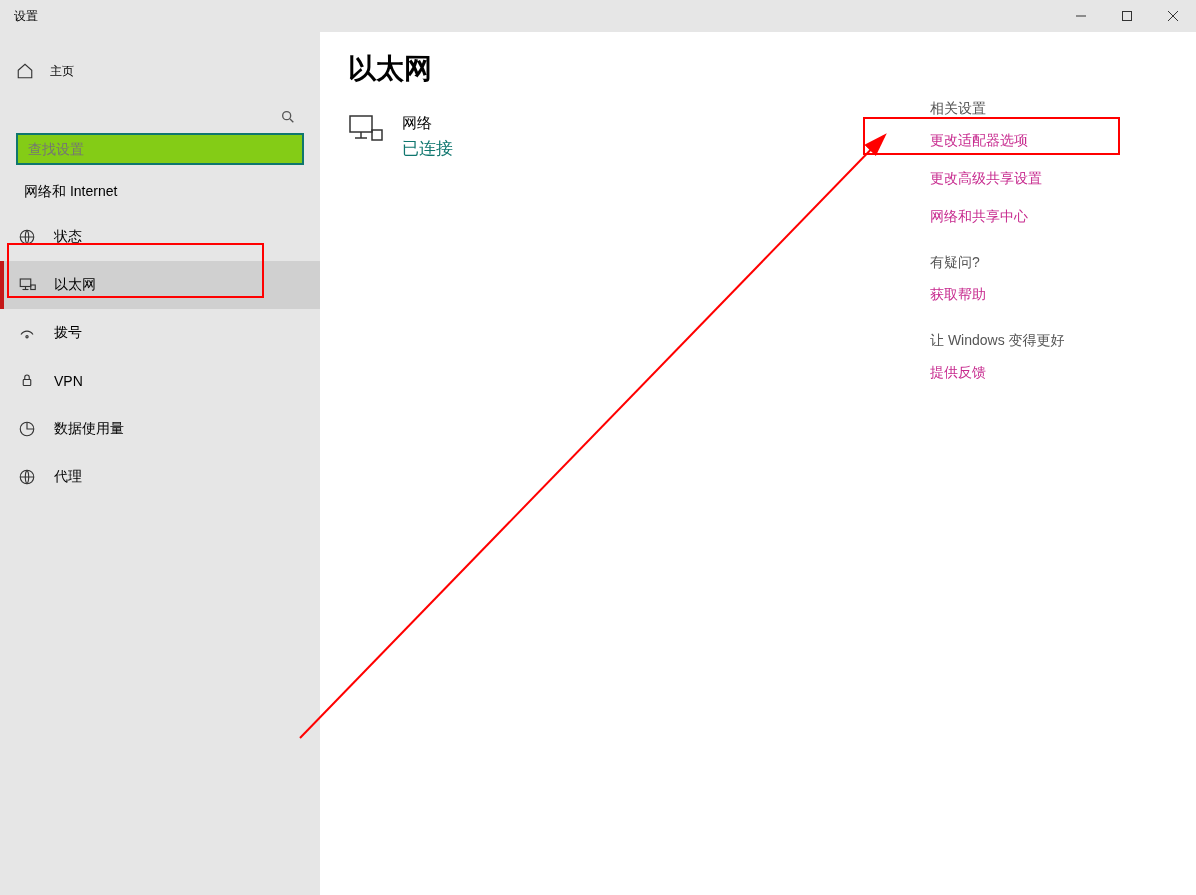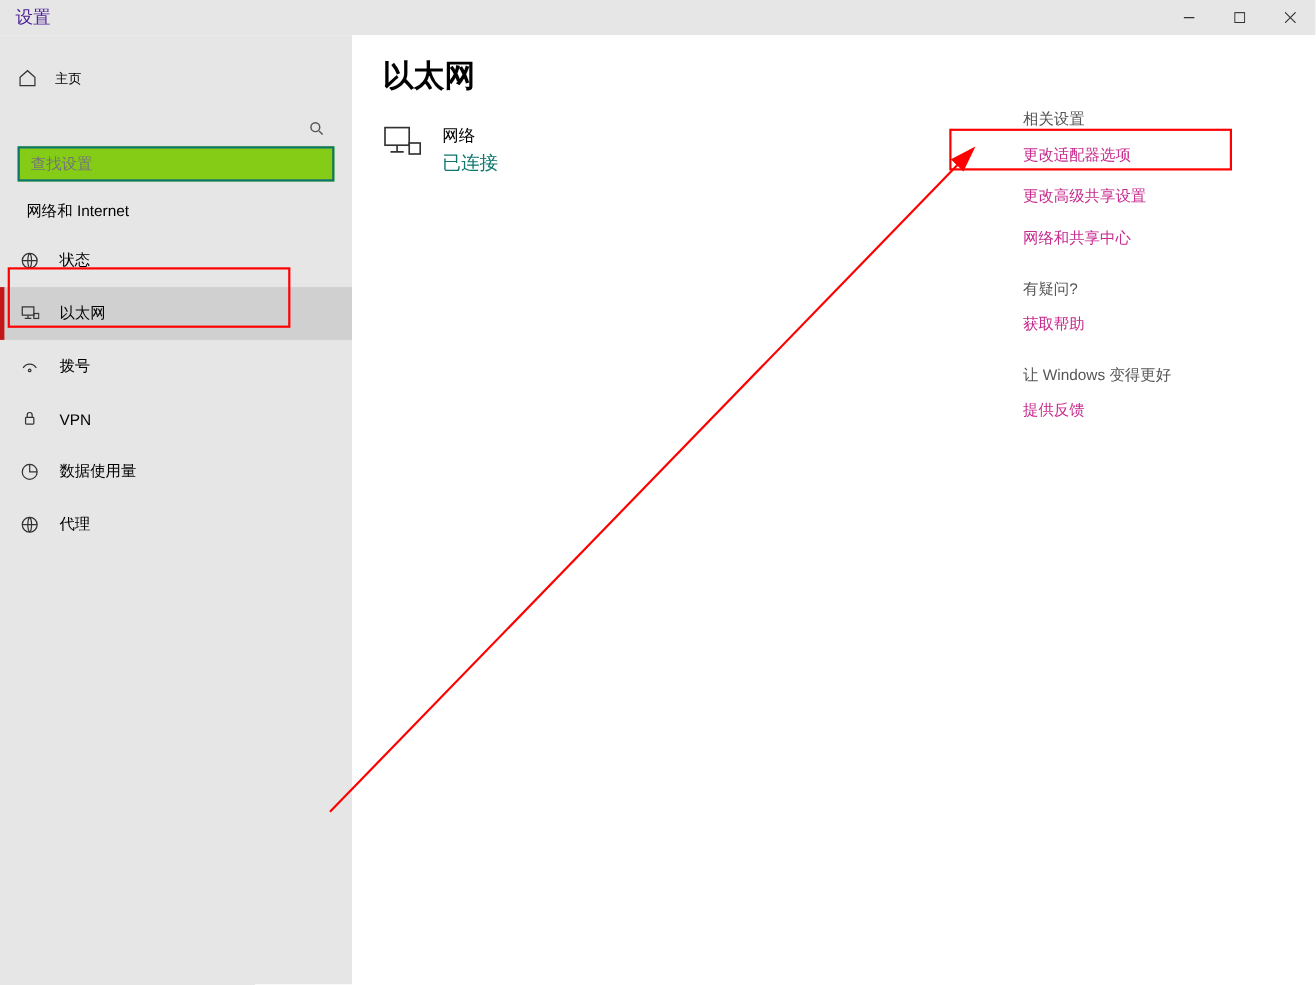--- a/index.html
+++ b/index.html
@@ -14,21 +14,21 @@
     position: relative;
   }
   .titlebar {
     height: 32px;
     display: flex;
     align-items: center;
     justify-content: space-between;
     background: #e6e6e6;
     padding-left: 14px;
   }
-  .titlebar-title { font-size: 16px; color: #4c1d95; }
+  .titlebar-title { font-size: 12px; color: #000000; }
   .win-controls { display: flex; }
   .win-btn {
     width: 46px; height: 32px;
     display: flex; align-items: center; justify-content: center;
     color: #444;
   }
   .sidebar {
     position: absolute;
     left: 0; top: 32px;
     width: 320px;

